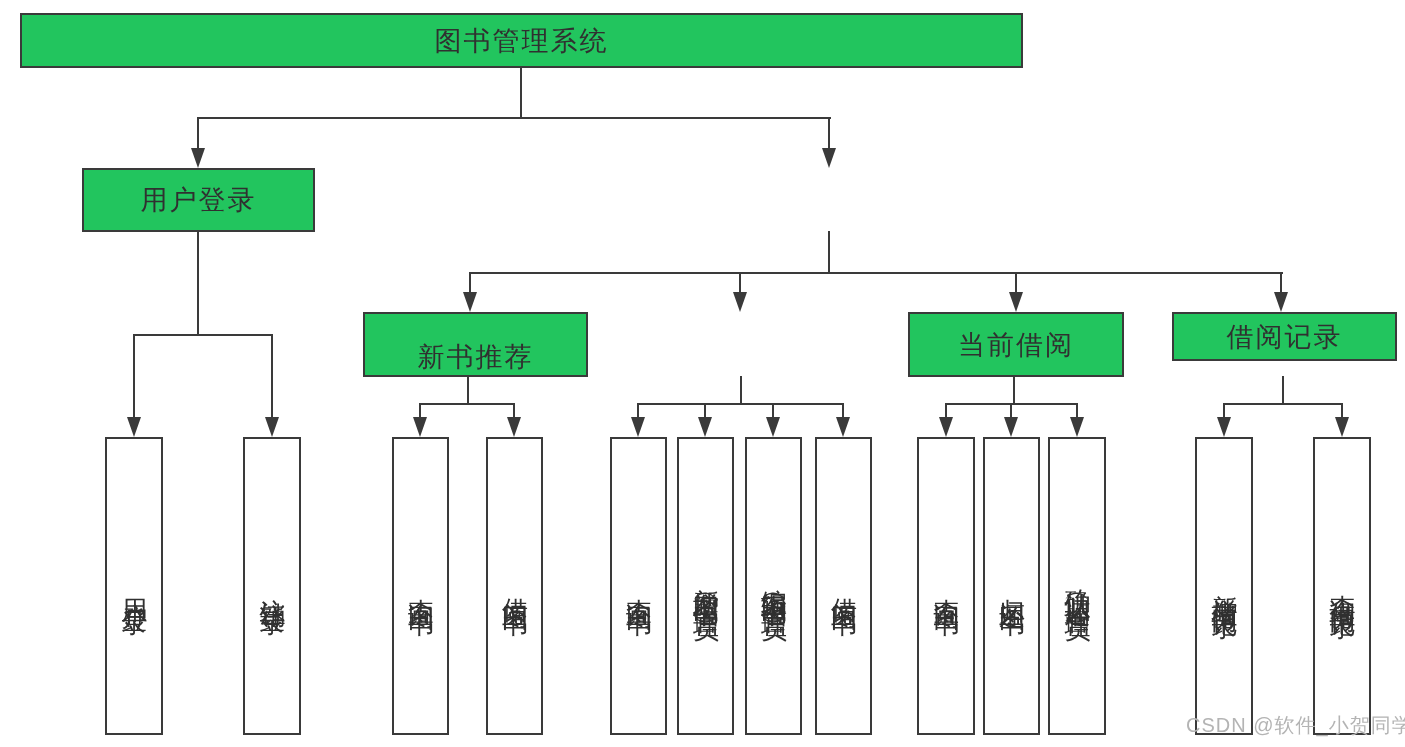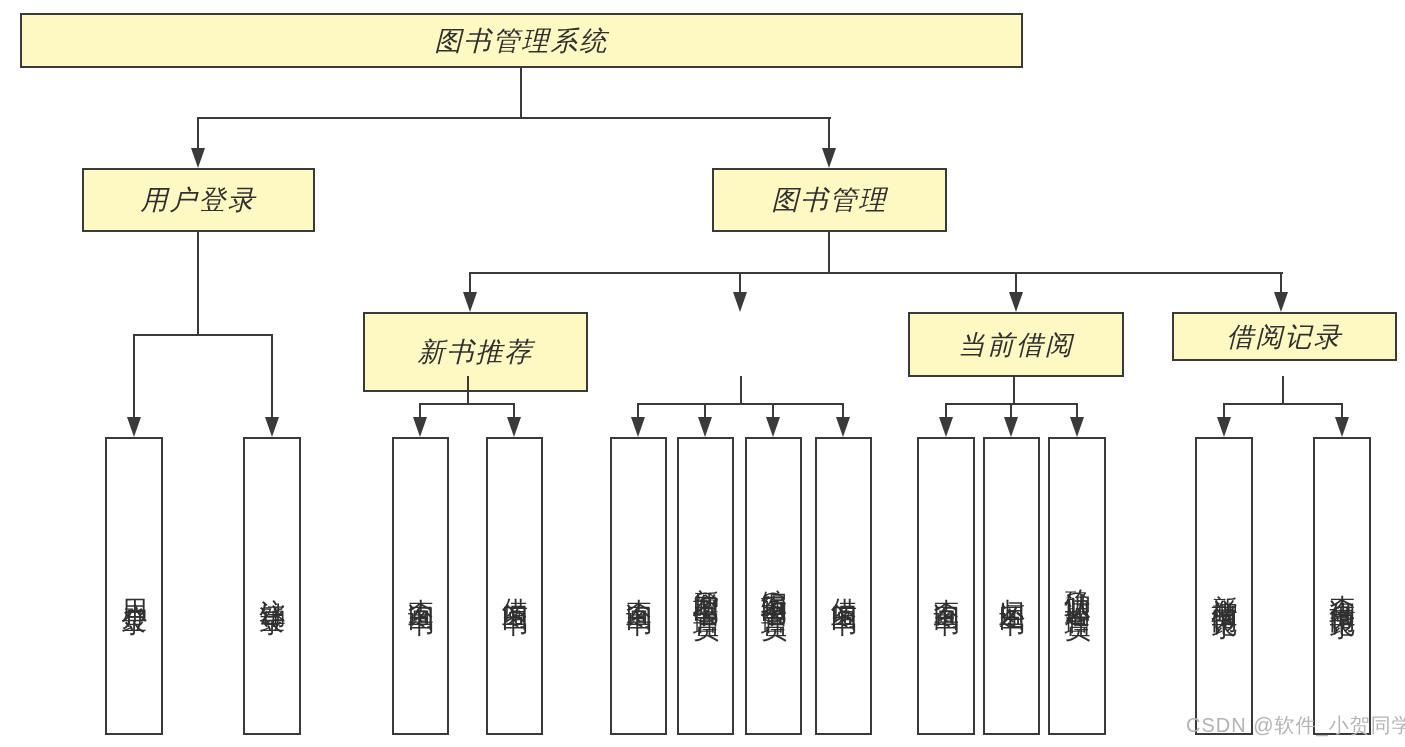--- a/index.html
+++ b/index.html
@@ -9,25 +9,24 @@
     --background:#ffffff;
   }
   html,body{margin:0;padding:0;background:var(--background);}
   body{font-family:"Liberation Sans",sans-serif;}
   .canvas{
     position:relative;width:1405px;height:747px;
     background:var(--background);overflow:hidden;
   }
   .hbox{
     position:absolute;box-sizing:border-box;
-    border:2px solid var(--line);background:#fef9c3;
+    border:2px solid var(--line);background:#22c55e;
     display:flex;align-items:center;justify-content:center;
     font-size:27px;color:var(--text);letter-spacing:2px;
     white-space:nowrap;
-    font-style:italic;
   }
   .vbox{
     position:absolute;box-sizing:border-box;
     border:2px solid var(--line);background:#fff;
     display:flex;align-items:center;justify-content:center;
     top:437px;height:298px;
   }
   .vbox .vtext{
     writing-mode:vertical-rl;text-orientation:mixed;
     font-size:26px;color:var(--text);letter-spacing:4px;
@@ -52,25 +51,22 @@
 <div class="canvas">
 
   <div class="hbox" style="left:20px;top:13px;width:1003px;height:55px;">
     <span>图书管理系统</span>
   </div>
 
   <div class="hbox" style="left:82px;top:168px;width:233px;height:64px;">
     <span>用户登录</span>
   </div>
 
-  <div class="hbox" style="left:712px;top:168px;width:235px;height:64px;">
-    <span>图书管理</span>
-  </div>
 
-  <div class="hbox" style="left:363px;top:312px;width:225px;height:80px;">
+  <div class="hbox" style="left:363px;top:312px;width:225px;height:65px;align-items:flex-end;">
     <span>新书推荐</span>
   </div>
 
 
   <div class="hbox" style="left:908px;top:312px;width:216px;height:65px;">
     <span>当前借阅</span>
   </div>
 
   <div class="hbox" style="left:1172px;top:312px;width:225px;height:49px;">
     <span>借阅记录</span>

